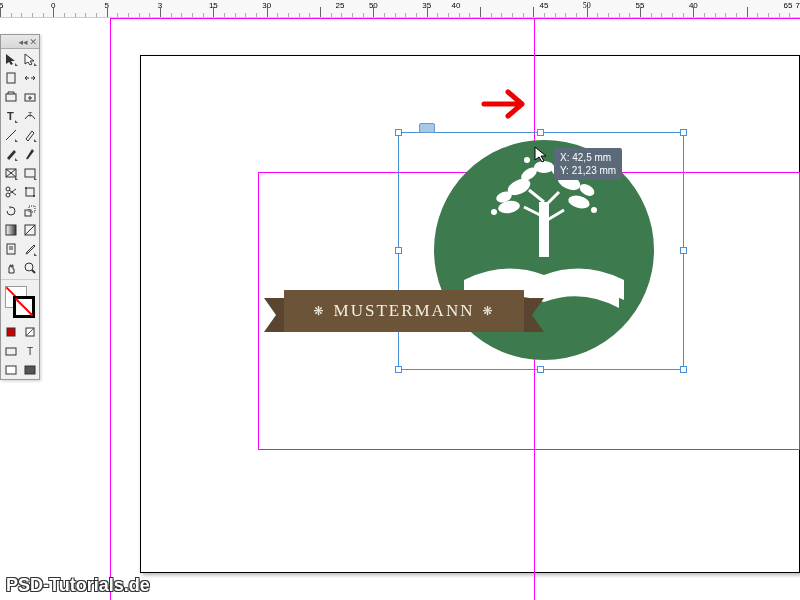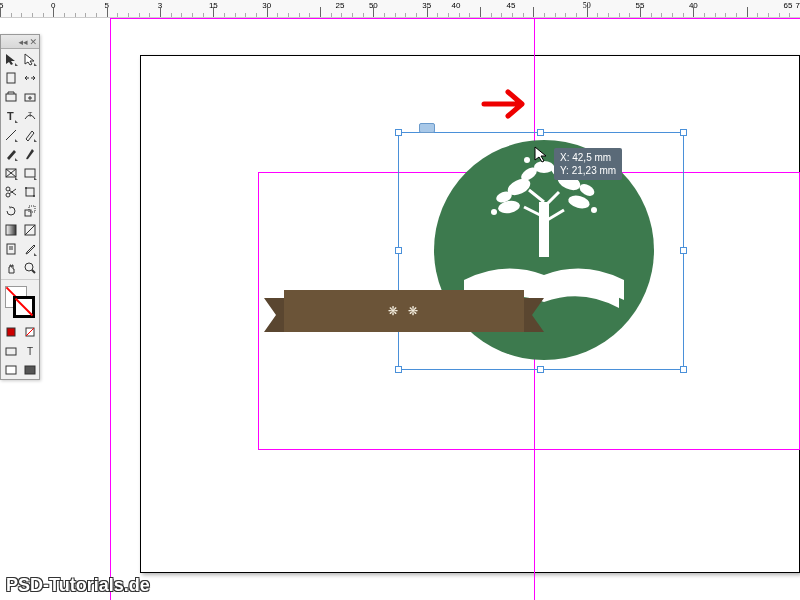--- a/index.html
+++ b/index.html
@@ -123,21 +123,21 @@
     <div style="position: absolute; left: 448px; bottom: 0px; width: 1px; height: 4px; background: rgb(170, 170, 170);"></div>
     <div style="position: absolute; left: 458.667px; bottom: 0px; width: 1px; height: 4px; background: rgb(170, 170, 170);"></div>
     <div style="position: absolute; left: 469.333px; bottom: 0px; width: 1px; height: 4px; background: rgb(170, 170, 170);"></div>
     <div style="position: absolute; left: 426.667px; bottom: 0px; width: 1px; height: 10px; background: rgb(102, 102, 102);"></div>
     <div class="tick-label" style="left: 456px;">40</div>
     <div style="position: absolute; left: 490.667px; bottom: 0px; width: 1px; height: 4px; background: rgb(170, 170, 170);"></div>
     <div style="position: absolute; left: 501.333px; bottom: 0px; width: 1px; height: 4px; background: rgb(170, 170, 170);"></div>
     <div style="position: absolute; left: 512px; bottom: 0px; width: 1px; height: 4px; background: rgb(170, 170, 170);"></div>
     <div style="position: absolute; left: 522.667px; bottom: 0px; width: 1px; height: 4px; background: rgb(170, 170, 170);"></div>
     <div style="position: absolute; left: 480px; bottom: 0px; width: 1px; height: 10px; background: rgb(102, 102, 102);"></div>
-    <div class="tick-label" style="left: 511px;">45</div>
+    <div class="tick-label" style="left: 544px;">45</div>
     <div style="position: absolute; left: 544px; bottom: 0px; width: 1px; height: 4px; background: rgb(170, 170, 170);"></div>
     <div style="position: absolute; left: 554.667px; bottom: 0px; width: 1px; height: 4px; background: rgb(170, 170, 170);"></div>
     <div style="position: absolute; left: 565.333px; bottom: 0px; width: 1px; height: 4px; background: rgb(170, 170, 170);"></div>
     <div style="position: absolute; left: 576px; bottom: 0px; width: 1px; height: 4px; background: rgb(170, 170, 170);"></div>
     <div style="position: absolute; left: 533.333px; bottom: 0px; width: 1px; height: 10px; background: rgb(102, 102, 102);"></div>
     <div class="tick-label" style="left: 586.667px; font-family: Liberation Serif, serif;">50</div>
     <div style="position: absolute; left: 597.333px; bottom: 0px; width: 1px; height: 4px; background: rgb(170, 170, 170);"></div>
     <div style="position: absolute; left: 608px; bottom: 0px; width: 1px; height: 4px; background: rgb(170, 170, 170);"></div>
     <div style="position: absolute; left: 618.667px; bottom: 0px; width: 1px; height: 4px; background: rgb(170, 170, 170);"></div>
     <div style="position: absolute; left: 629.333px; bottom: 0px; width: 1px; height: 4px; background: rgb(170, 170, 170);"></div>
@@ -546,20 +546,21 @@
           <path d="M165 40 Q 128 22 90 36 L 90 52 Q 128 38 165 58 Z"></path>
         </g>
       </svg>
     </div>
     <div class="logo-ribbon" style="left:-30px;">
       <div class="ribbon-left"></div>
       <div class="ribbon-right"></div>
       <div class="ribbon-main">
         <span class="ribbon-text">
           <span class="ribbon-deco">❋</span>
+          <span>MUSTERMANN</span>
           <span class="ribbon-deco">❋</span>
         </span>
       </div>
     </div>
   </div>
 
   <div class="anno-arrow" style="left:480px; top:68px;">
     <svg width="50" height="36" viewBox="0 0 50 36">
       <path d="M4 18 L36 18 M28 6 L42 18 L28 30" stroke="#e00" stroke-width="5" fill="none" stroke-linecap="round" stroke-linejoin="round"></path>
     </svg>

